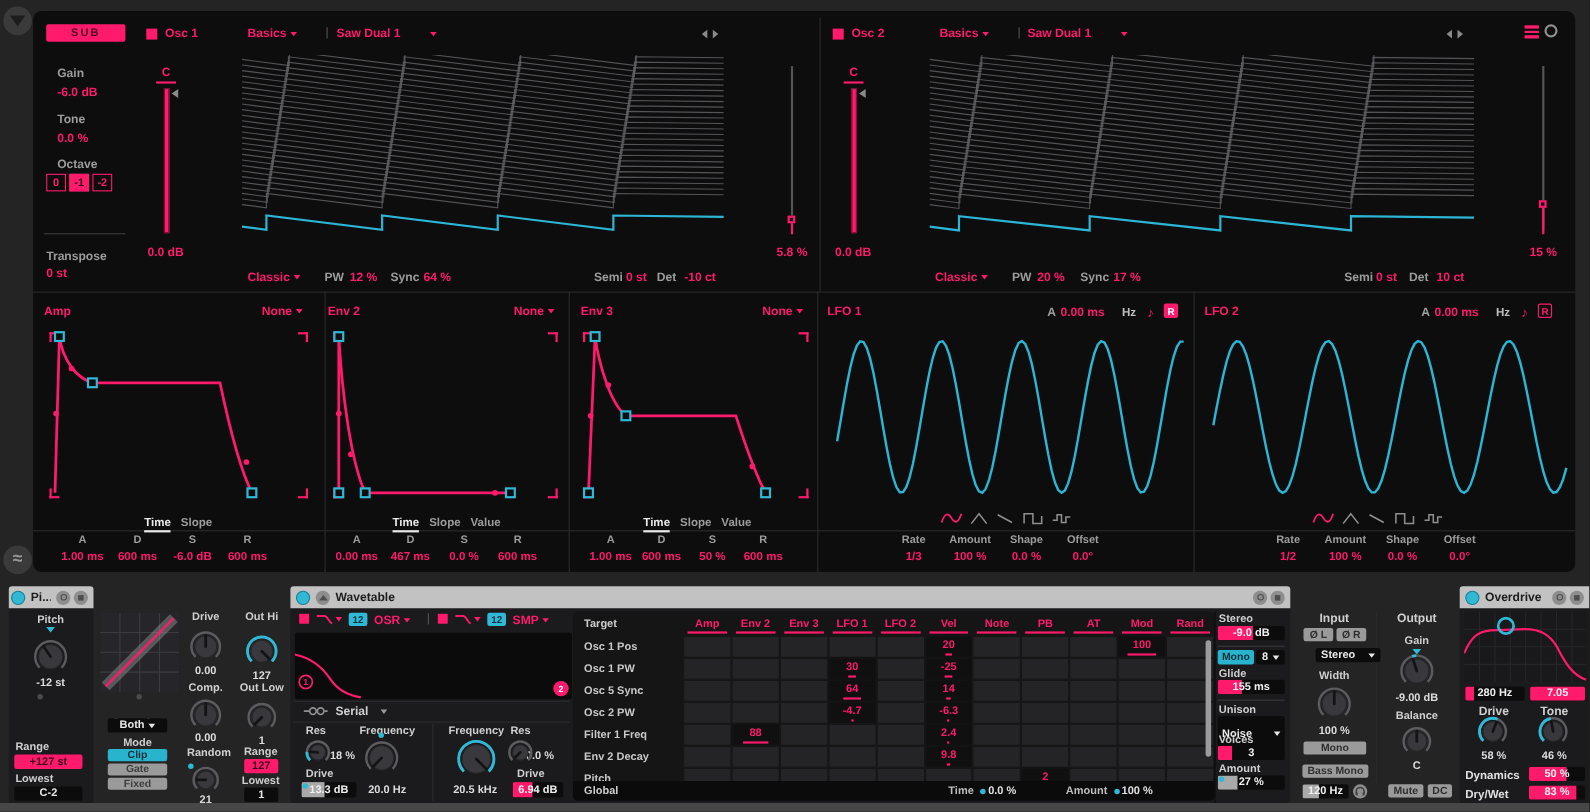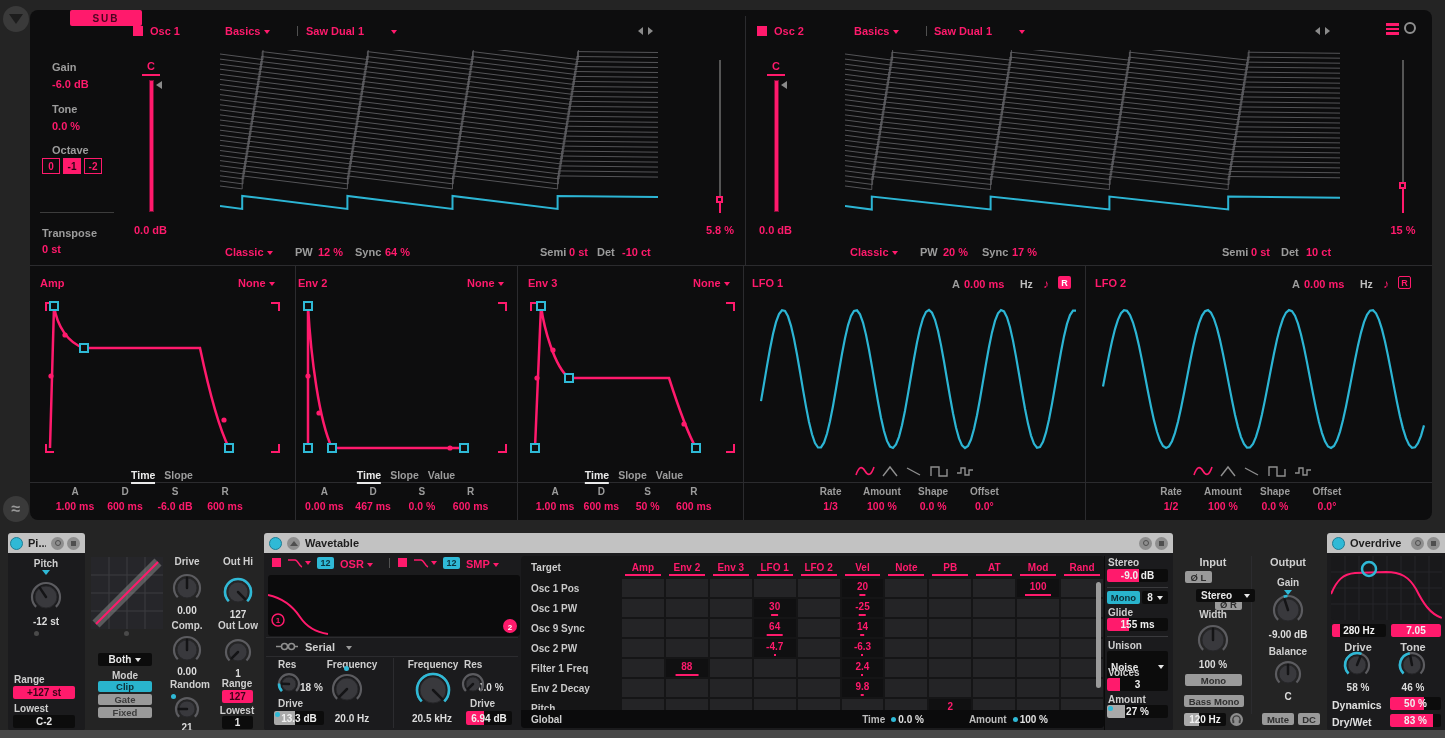--- a/index.html
+++ b/index.html
@@ -78,21 +78,21 @@
 
   <div class="railbtn" style="left:3px;top:6px;">
     <span style="width:0;height:0;border-left:7px solid transparent;border-right:7px solid transparent;border-top:10px solid #1d1d1d;"></span>
   </div>
   <div class="railbtn" style="left:3px;top:496px;">
     <span style="color:#9a9a9a;font-size:16px;font-weight:bold;line-height:1;">≈</span>
   </div>
 
   <div id="panel">
 
-    <div class="abs" style="left:12px;top:0;width:72px;height:16px;background:var(--pink);border-radius:2px;display:flex;align-items:center;justify-content:center;color:#4a0520;font-size:10px;font-weight:bold;letter-spacing:2px;margin-left:28px;">SUB</div>
+    <div class="abs" style="left:12px;top:12px;width:72px;height:16px;background:var(--pink);border-radius:2px;display:flex;align-items:center;justify-content:center;color:#4a0520;font-size:10px;font-weight:bold;letter-spacing:2px;">SUB</div>
     <div class="abs lbl" style="left:22px;top:51px;">Gain</div>
     <div class="abs pk" style="left:22px;top:68px;">-6.0 dB</div>
     <div class="abs lbl" style="left:22px;top:93px;">Tone</div>
     <div class="abs pk" style="left:22px;top:110px;">0.0 %</div>
     <div class="abs lbl" style="left:22px;top:134px;">Octave</div>
     <div class="abs" id="octrow" style="left:12px;top:148px;display:flex;">
         <div class="octbtn">0</div>
         <div class="octbtn sel">-1</div>
         <div class="octbtn">-2</div>
       </div>
@@ -669,21 +669,21 @@
         <div class="mcell"></div>
         <div class="mcell filled">
           <div class="mval">-25</div>
           <div class="mbar" style="width: 6.5px;"></div>
         </div>
         <div class="mcell"></div>
         <div class="mcell"></div>
         <div class="mcell"></div>
         <div class="mcell"></div>
         <div class="mcell"></div>
-        <div class="mlab">Osc 9 Sync</div>
+        <div class="mlab">Osc 5 Sync</div>
         <div class="mcell"></div>
         <div class="mcell"></div>
         <div class="mcell"></div>
         <div class="mcell filled">
           <div class="mval">64</div>
           <div class="mbar" style="width: 16.64px;"></div>
         </div>
         <div class="mcell"></div>
         <div class="mcell filled">
           <div class="mval">14</div>
@@ -804,21 +804,21 @@
   <div class="abs dl" style="left:1108px;top:694px;">Amount</div>
   <div class="vbox" style="left:1107px;top:705px;width:61px;height:13px;">
       <i class="fill gray" style="width:30%;"></i>
       <span>27 %</span>
     </div>
   <div class="cyd" style="left:1108px;top:706px;z-index:3;"></div>
 
   <div class="vline" style="left:1251px;top:556px;height:158px;background:#2c2c2f;"></div>
   <div class="abs dl c" style="left:1213px;top:556px;font-size:11px;">Input</div>
   <div class="gbtn" style="left:1185px;top:571px;width:27px;height:12px;">Ø L</div>
-  <div class="gbtn" style="left:1215px;top:598px;width:27px;height:12px;">Ø R</div>
+  <div class="gbtn" style="left:1215px;top:571px;width:27px;height:12px;">Ø R</div>
   <div class="blackbox" style="left:1184px;top:589px;width:59px;height:13px;justify-content:space-between;padding:0 5px;margin-left:12px;">
       <span>Stereo</span>
       <span class="caret" style="color:#e8e8e8;"></span>
     </div>
   <div class="abs dl c" style="left:1213px;top:609px;">Width</div>
   <div class="abs wv c" style="left:1213px;top:659px;">100 %</div>
   <div class="gbtn" style="left:1185px;top:674px;width:57px;height:12px;">Mono</div>
   <div class="gbtn" style="left:1184px;top:695px;width:60px;height:12px;">Bass Mono</div>
   <div class="vbox" style="left:1184px;top:713px;width:42px;height:13px;">
       <i class="fill gray" style="width:35%;"></i>

